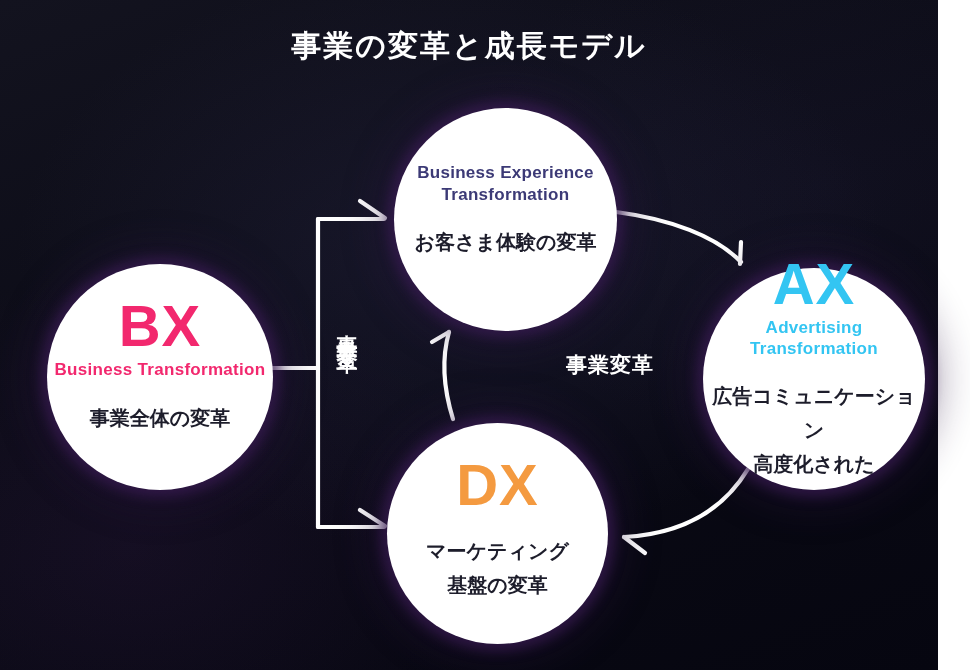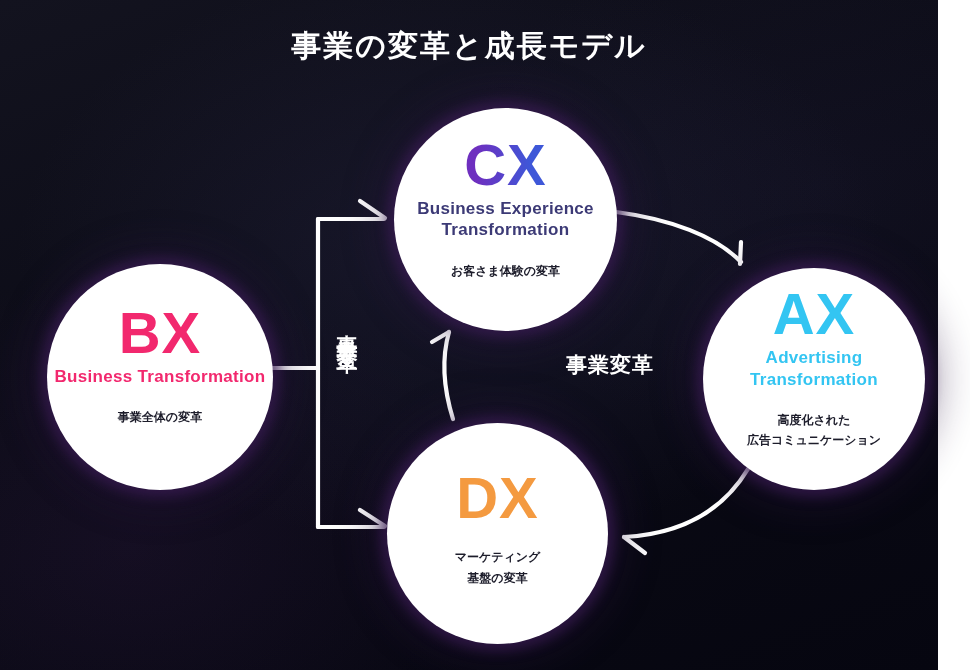--- a/index.html
+++ b/index.html
@@ -90,21 +90,21 @@
     letter-spacing: 0.3px;
     line-height: 1.25;
   }
   .circle.bx .name { color: #F2286E; }
   .circle.cx .name { color: #3C3A76; max-width: 200px; }
   .circle.dx .name { color: #F49A40; }
   .circle.ax .name { color: #33C5F2; }
 
   .desc {
     margin-top: 20px;
-    font-size: 12px;
+    font-size: 20px;
     font-weight: 700;
     color: #1D1D2B;
     line-height: 1.7;
   }
   .desc span { display: block; }
   .desc span:empty { display: none; }
 
   .label-transform {
     position: absolute;
     left: 333px;
@@ -158,38 +158,37 @@
   <div class="circle bx">
     <div class="abbr">BX</div>
     <div class="name">Business Transformation</div>
     <div class="desc">
       <span>事業全体の変革</span>
 
     </div>
   </div>
 
   <div class="circle cx">
-    <div class="abbr">CX</div>
     <div class="name">Business Experience Transformation</div>
     <div class="desc">
       <span>お客さま体験の変革</span>
 
     </div>
   </div>
 
   <div class="circle dx">
     <div class="abbr">DX</div>
     <div class="desc">
       <span>マーケティング</span>
       <span>基盤の変革</span>
     </div>
   </div>
 
   <div class="circle ax">
     <div class="abbr">AX</div>
     <div class="name">Advertising Transformation</div>
     <div class="desc">
+      <span>広告コミュニケーション</span>
       <span>高度化された</span>
-      <span>広告コミュニケーション</span>
     </div>
   </div>
 
 </div>
 
 </body></html>

